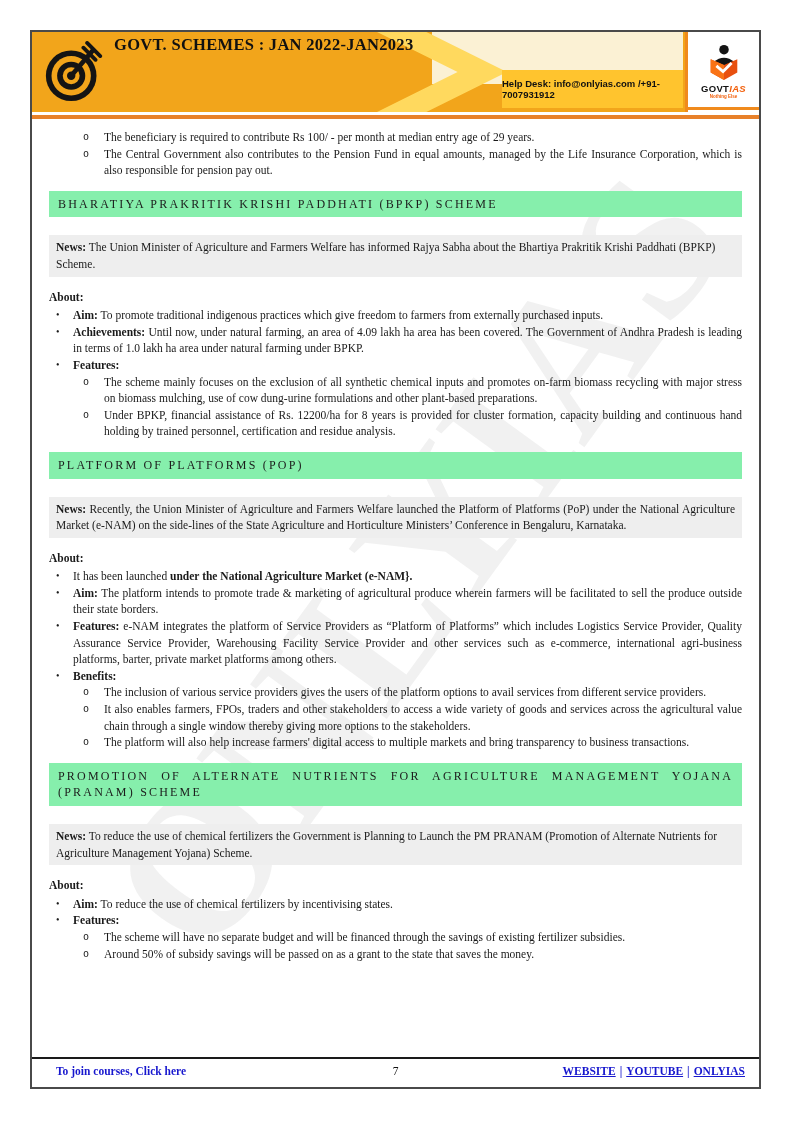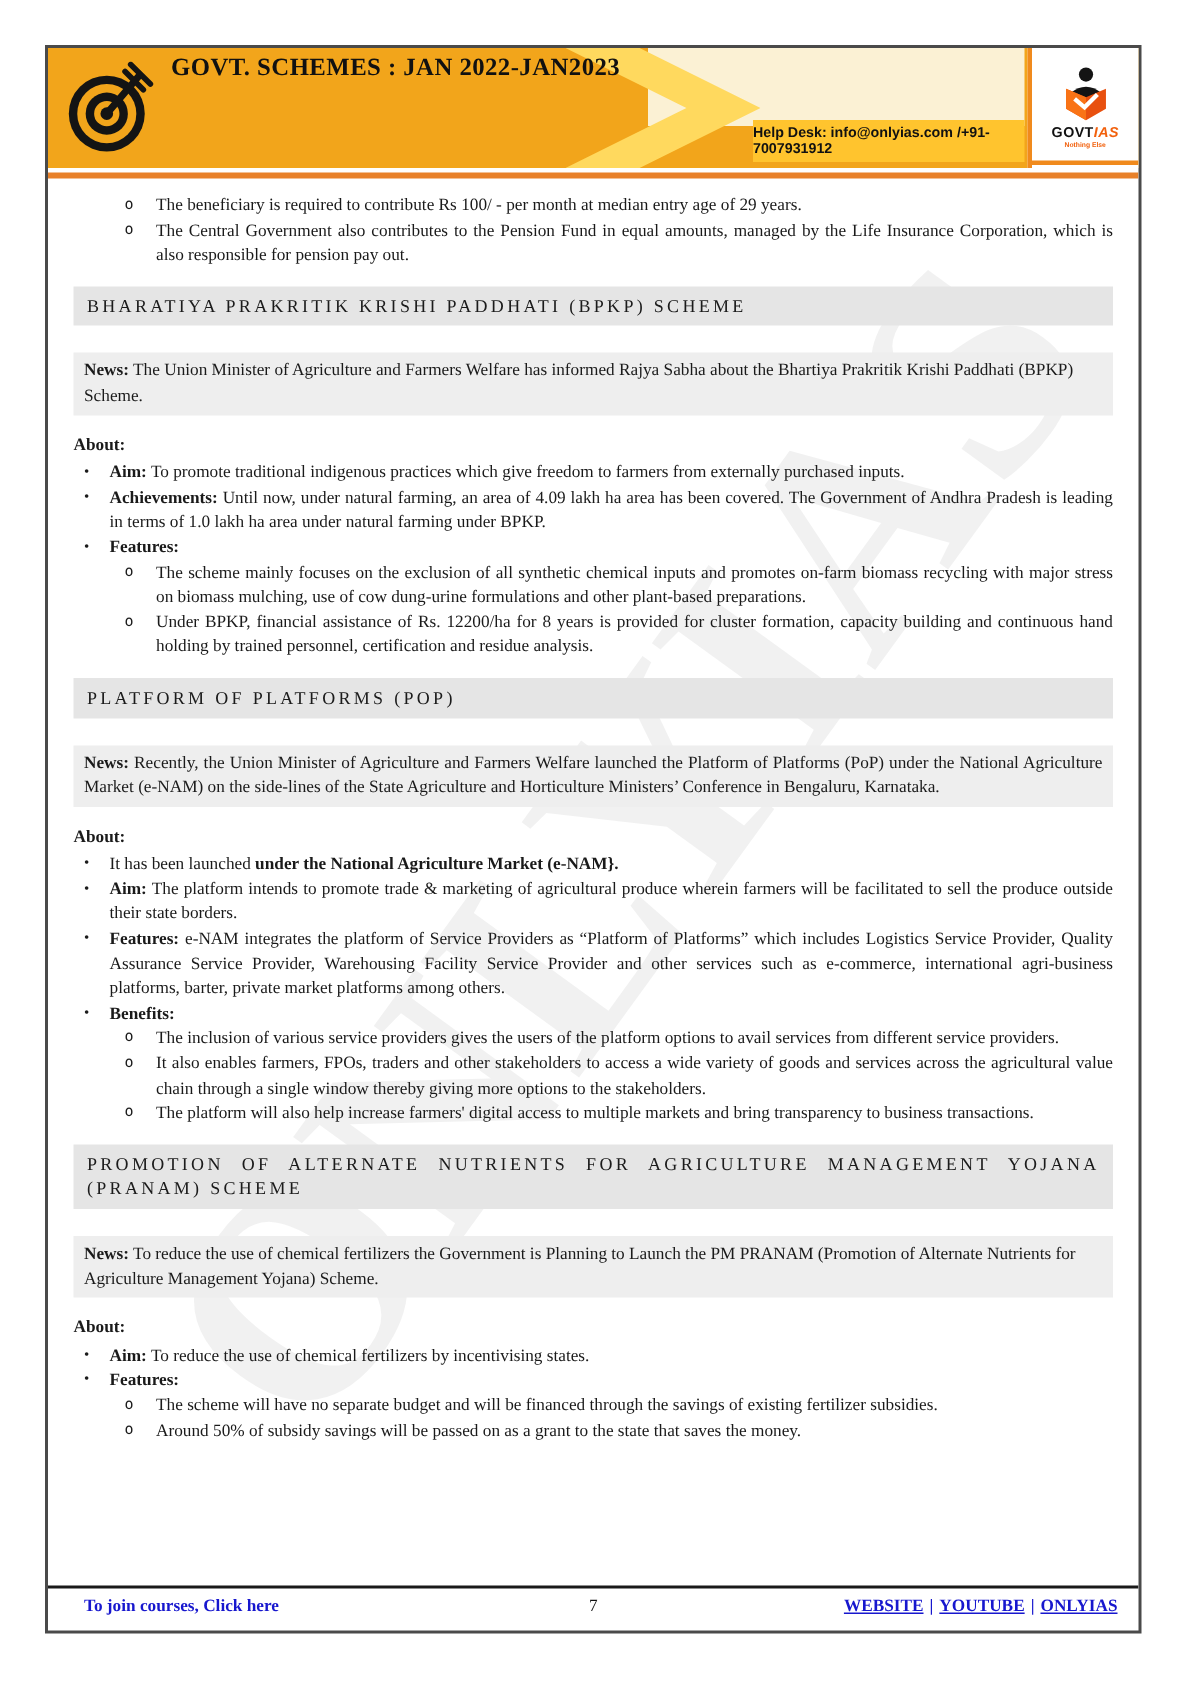--- a/index.html
+++ b/index.html
@@ -13,21 +13,21 @@
     display:flex; flex-direction:column; overflow:hidden;
   }
   
   .header { position:relative; height:80px; background:#F2A51B; flex:0 0 auto; }
   .hdr-pale { position:absolute; left:400px; right:76px; top:0; height:52px; background:#FBF1D4; }
   .chevron {
     position:absolute; left:345px; top:0; width:130px; height:100%; background:#FFD95E;
     clip-path:polygon(0% 0%, 38% 0%, 100% 50%, 38% 100%, 0% 100%, 62% 50%);
   }
   .help-strip {
-    position:absolute; left:470px; right:76px; bottom:4px; height:28px; background:#FFC42E;
+    position:absolute; left:470px; right:76px; bottom:4px; height:38px; background:#FFC42E;
     display:flex; align-items:center; justify-content:flex-end;
     font-family:"Liberation Sans", sans-serif; font-size:9.5px; font-weight:bold; color:#111;
   }
   .logo-box {
     position:absolute; right:0; top:0; width:74px; height:100%; background:#fff;
     border-left:3px solid #F08A1D; box-sizing:border-box;
     display:flex; flex-direction:column; align-items:center; justify-content:center;
   }
   .logo-box .strip { position:absolute; bottom:2px; left:0; right:0; height:3px; background:#F08A1D; }
   .brand { font-family:"Liberation Sans", sans-serif; font-size:9.5px; font-weight:bold; letter-spacing:0.3px; line-height:1; margin-top:2px; }
@@ -49,21 +49,21 @@
   }
   .flow { position:relative; z-index:1; }
   p { margin:0; }
   .row { display:flex; }
   .row .mk { flex:0 0 17px; padding-left:7px; box-sizing:content-box; }
   .row.l1 .mk { font-size:10px; }
   .row.l2 { padding-left:27px; }
   .row.l2 .mk { flex:0 0 21px; font-family:"DejaVu Sans Mono", monospace; font-size:10px; }
   .row .tx { flex:1; text-align:justify; }
   .sec-head {
-    background:#e5e5e5; padding:5px 9px; margin:12px 0 18px 0;
+    background:#86efac; padding:5px 9px; margin:12px 0 18px 0;
     font-size:12px; letter-spacing:2.2px; color:#1b1b1b; text-align:justify;
   }
   .news { background:#EEEEEE; padding:4px 7px; margin:0 0 12px 0; }
   .news.just { text-align:justify; }
   .about { margin:10px 0 2px 0; }
   
   .footer {
     flex:0 0 auto; border-top:2px solid #1a1a1a; position:relative;
     display:flex; align-items:center; padding:6px 14px 10px 24px;
     font-size:11.5px;

